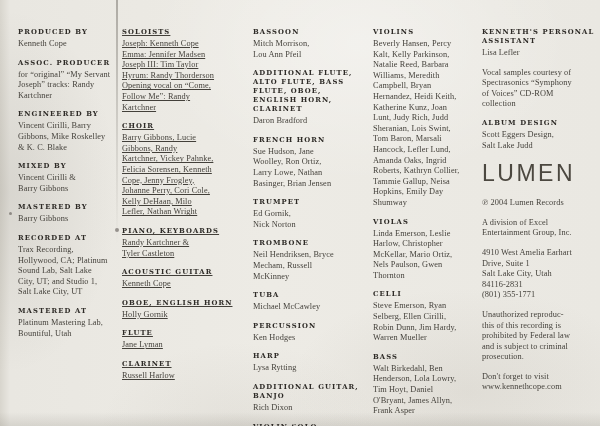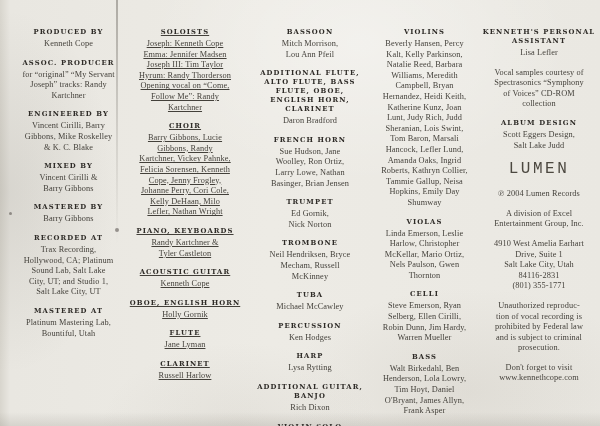--- a/index.html
+++ b/index.html
@@ -26,40 +26,40 @@
   }
   .speck1,.speck2{position:absolute;border-radius:50%;background:rgba(50,45,40,0.45);}
   .speck1{left:115px;top:228px;width:4px;height:4px;}
   .speck2{left:9px;top:212px;width:3px;height:3px;}
   .col{position:absolute;top:28px;}
   .col-1{left:18px;width:101px;}
   .col-2{left:122px;width:126px;text-decoration:underline;}
   .col-3{left:253px;width:114px;}
   .col-4{left:373px;width:103px;}
   .col-5{left:482px;width:114px;}
-  .section{margin-bottom:9px;text-align:center;}
+  .section{margin-bottom:9px;}
   .heading{
     font-family:"DejaVu Serif", serif;
     font-weight:bold;
     font-size:6.8px;
     letter-spacing:1.1px;
     line-height:9px;
     color:#2e2b27;
     text-transform:uppercase;
     margin-bottom:2px;
   }
   .line{
     font-size:8.3px;
     line-height:10.6px;
     letter-spacing:0.1px;
     color:#45423c;
   }
   .logo{
-    font-family:Liberation Mono, monospace;
-    font-size:16px;
+    font-family:Liberation Sans, sans-serif;
+    font-size:23px;
     letter-spacing:2.5px;
     color:#4c4840;
     margin:6px 0 11px 0;
   }
 </style>
 </head>
 <body>
 
 <div class="page">
   <div class="crease"></div>
@@ -270,21 +270,21 @@
       </div>
       <div class="section">
         <div class="line">4910 West Amelia Earhart</div>
         <div class="line">Drive, Suite 1</div>
         <div class="line">Salt Lake City, Utah</div>
         <div class="line">84116-2831</div>
         <div class="line">(801) 355-1771</div>
       </div>
       <div class="section">
         <div class="line">Unauthorized reproduc-</div>
-        <div class="line">tion of vocal recording is</div>
+        <div class="line">this of this recording is</div>
         <div class="line">prohibited by Federal law</div>
         <div class="line">and is subject to criminal</div>
         <div class="line">prosecution.</div>
       </div>
       <div class="section">
         <div class="line">Don't forget to visit</div>
         <div class="line">www.kennethcope.com</div>
       </div>
     </div>
 </div>

